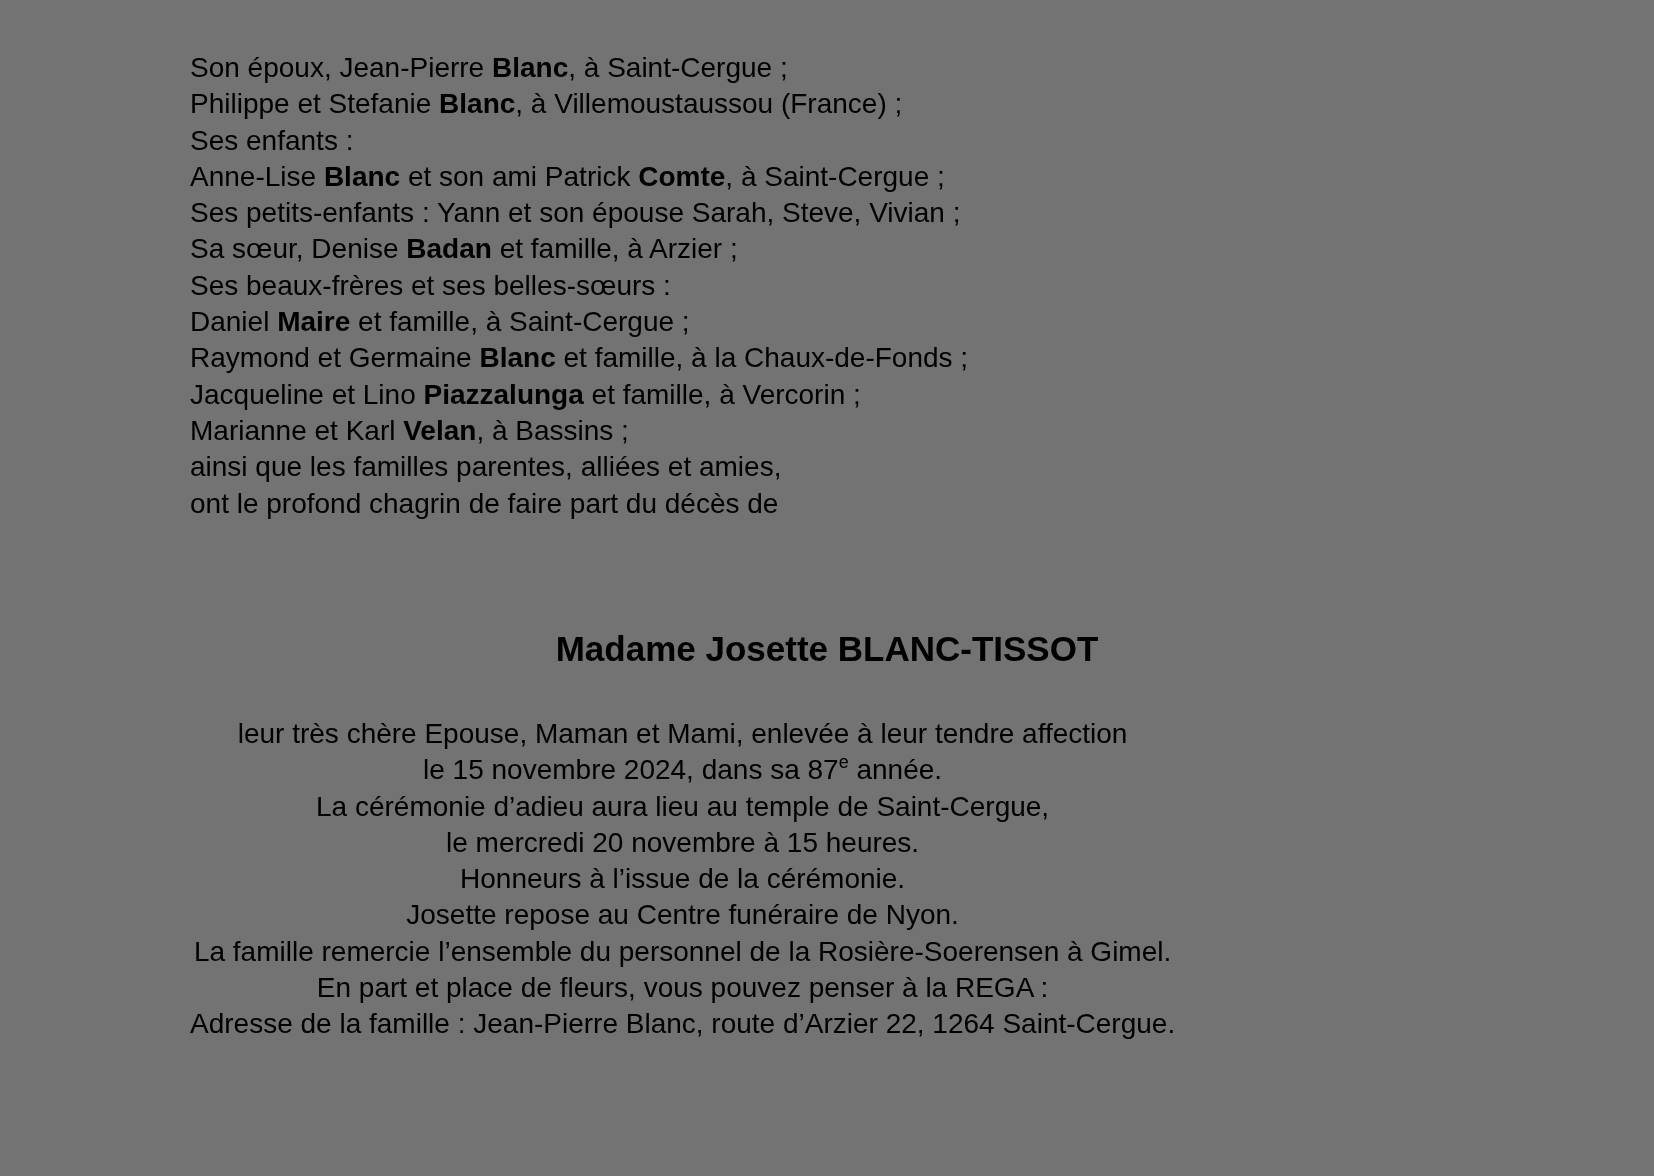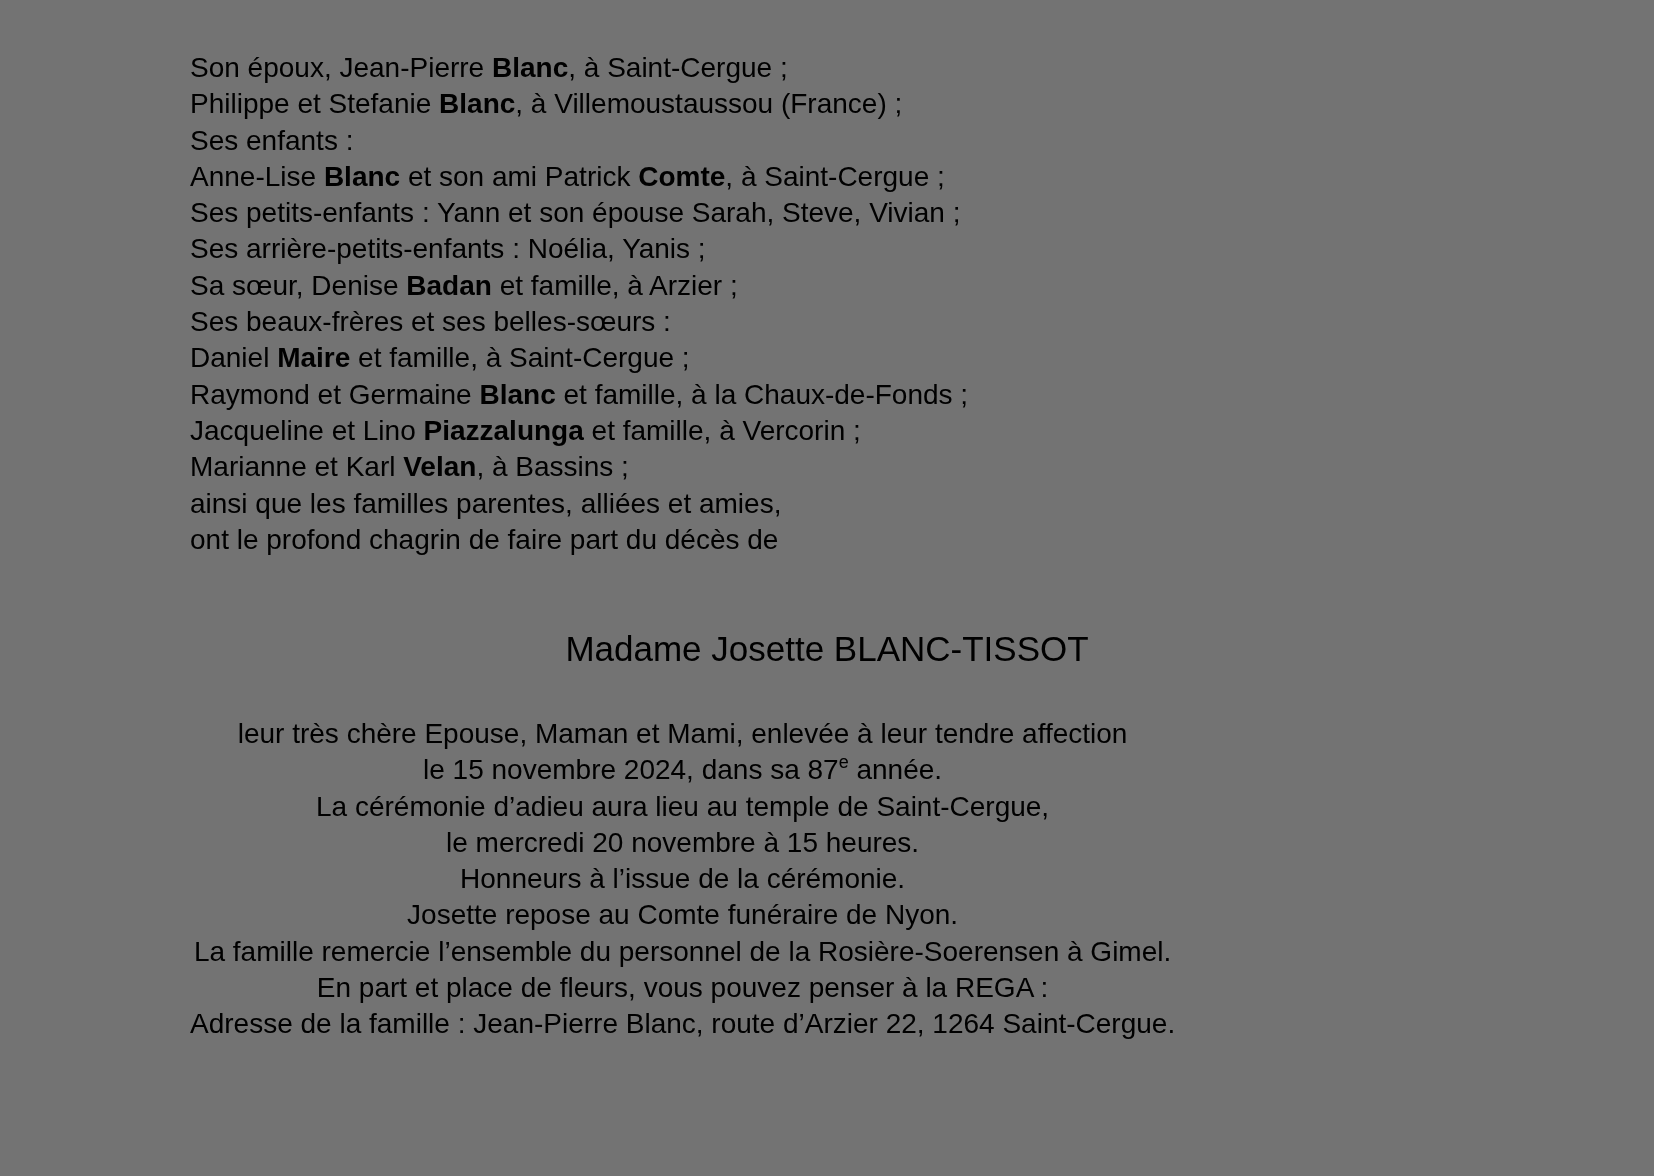--- a/index.html
+++ b/index.html
@@ -14,56 +14,55 @@
   .intro {
     position: absolute; left: 190px; top: 50px;
     font-size: 28px; line-height: 36.3px; white-space: nowrap;
   }
   .details {
     position: absolute; left: 190px; top: 716px;
     font-size: 28px; line-height: 36.3px; white-space: nowrap; text-align: center;
   }
   .title {
     position: absolute; left: 0; top: 628px; width: 1654px;
-    text-align: center; font-weight: 400; font-size: 35px; line-height: 42px;
+    text-align: center; font-weight: 700; font-size: 35px; line-height: 42px;
     white-space: nowrap;
   }
   .b { font-weight: 700; }
   sup {
     font-size: 18px; line-height: 0;
     vertical-align: baseline; position: relative; top: -11px;
   }
 </style>
 </head>
 <body>
 
 <div class="page">
   <div class="intro">
       <div><span>Son époux, Jean-Pierre </span><span class="b">Blanc</span><span>, à Saint-Cergue ;</span></div>
       <div><span>Philippe et Stefanie </span><span class="b">Blanc</span><span>, à Villemoustaussou (France) ;</span></div>
       <div><span>Ses enfants :</span></div>
       <div><span>Anne-Lise </span><span class="b">Blanc</span><span> et son ami Patrick </span><span class="b">Comte</span><span>, à Saint-Cergue ;</span></div>
       <div><span>Ses petits-enfants : Yann et son épouse Sarah, Steve, Vivian ;</span></div>
-      <div><span>Ses arrière-petits-enfants : Noélia, Yanis ;</span></div>
       <div><span>Sa sœur, Denise </span><span class="b">Badan</span><span> et famille, à Arzier ;</span></div>
       <div><span>Ses beaux-frères et ses belles-sœurs :</span></div>
       <div><span>Daniel </span><span class="b">Maire</span><span> et famille, à Saint-Cergue ;</span></div>
       <div><span>Raymond et Germaine </span><span class="b">Blanc</span><span> et famille, à la Chaux-de-Fonds ;</span></div>
       <div><span>Jacqueline et Lino </span><span class="b">Piazzalunga</span><span> et famille, à Vercorin ;</span></div>
       <div><span>Marianne et Karl </span><span class="b">Velan</span><span>, à Bassins ;</span></div>
       <div><span>ainsi que les familles parentes, alliées et amies,</span></div>
       <div><span>ont le profond chagrin de faire part du décès de</span></div>
     </div>
 
   <div class="title">Madame Josette BLANC-TISSOT</div>
 
   <div class="details">
       <div><span>leur très chère Epouse, Maman et Mami, enlevée à leur tendre affection</span></div>
       <div><span>le 15 novembre 2024, dans sa 87</span><sup>e</sup><span> année.</span></div>
       <div><span>La cérémonie d’adieu aura lieu au temple de Saint-Cergue,</span></div>
       <div><span>le mercredi 20 novembre à 15 heures.</span></div>
       <div><span>Honneurs à l’issue de la cérémonie.</span></div>
-      <div><span>Josette repose au Comte funéraire de Nyon.</span></div>
+      <div><span>Josette repose au Centre funéraire de Nyon.</span></div>
       <div><span>La famille remercie l’ensemble du personnel de la Rosière-Soerensen à Gimel.</span></div>
       <div><span>En part et place de fleurs, vous pouvez penser à la REGA :</span></div>
       <div><span>Adresse de la famille : Jean-Pierre Blanc, route d’Arzier 22, 1264 Saint-Cergue.</span></div>
     </div>
 </div>
 
 </body></html>

